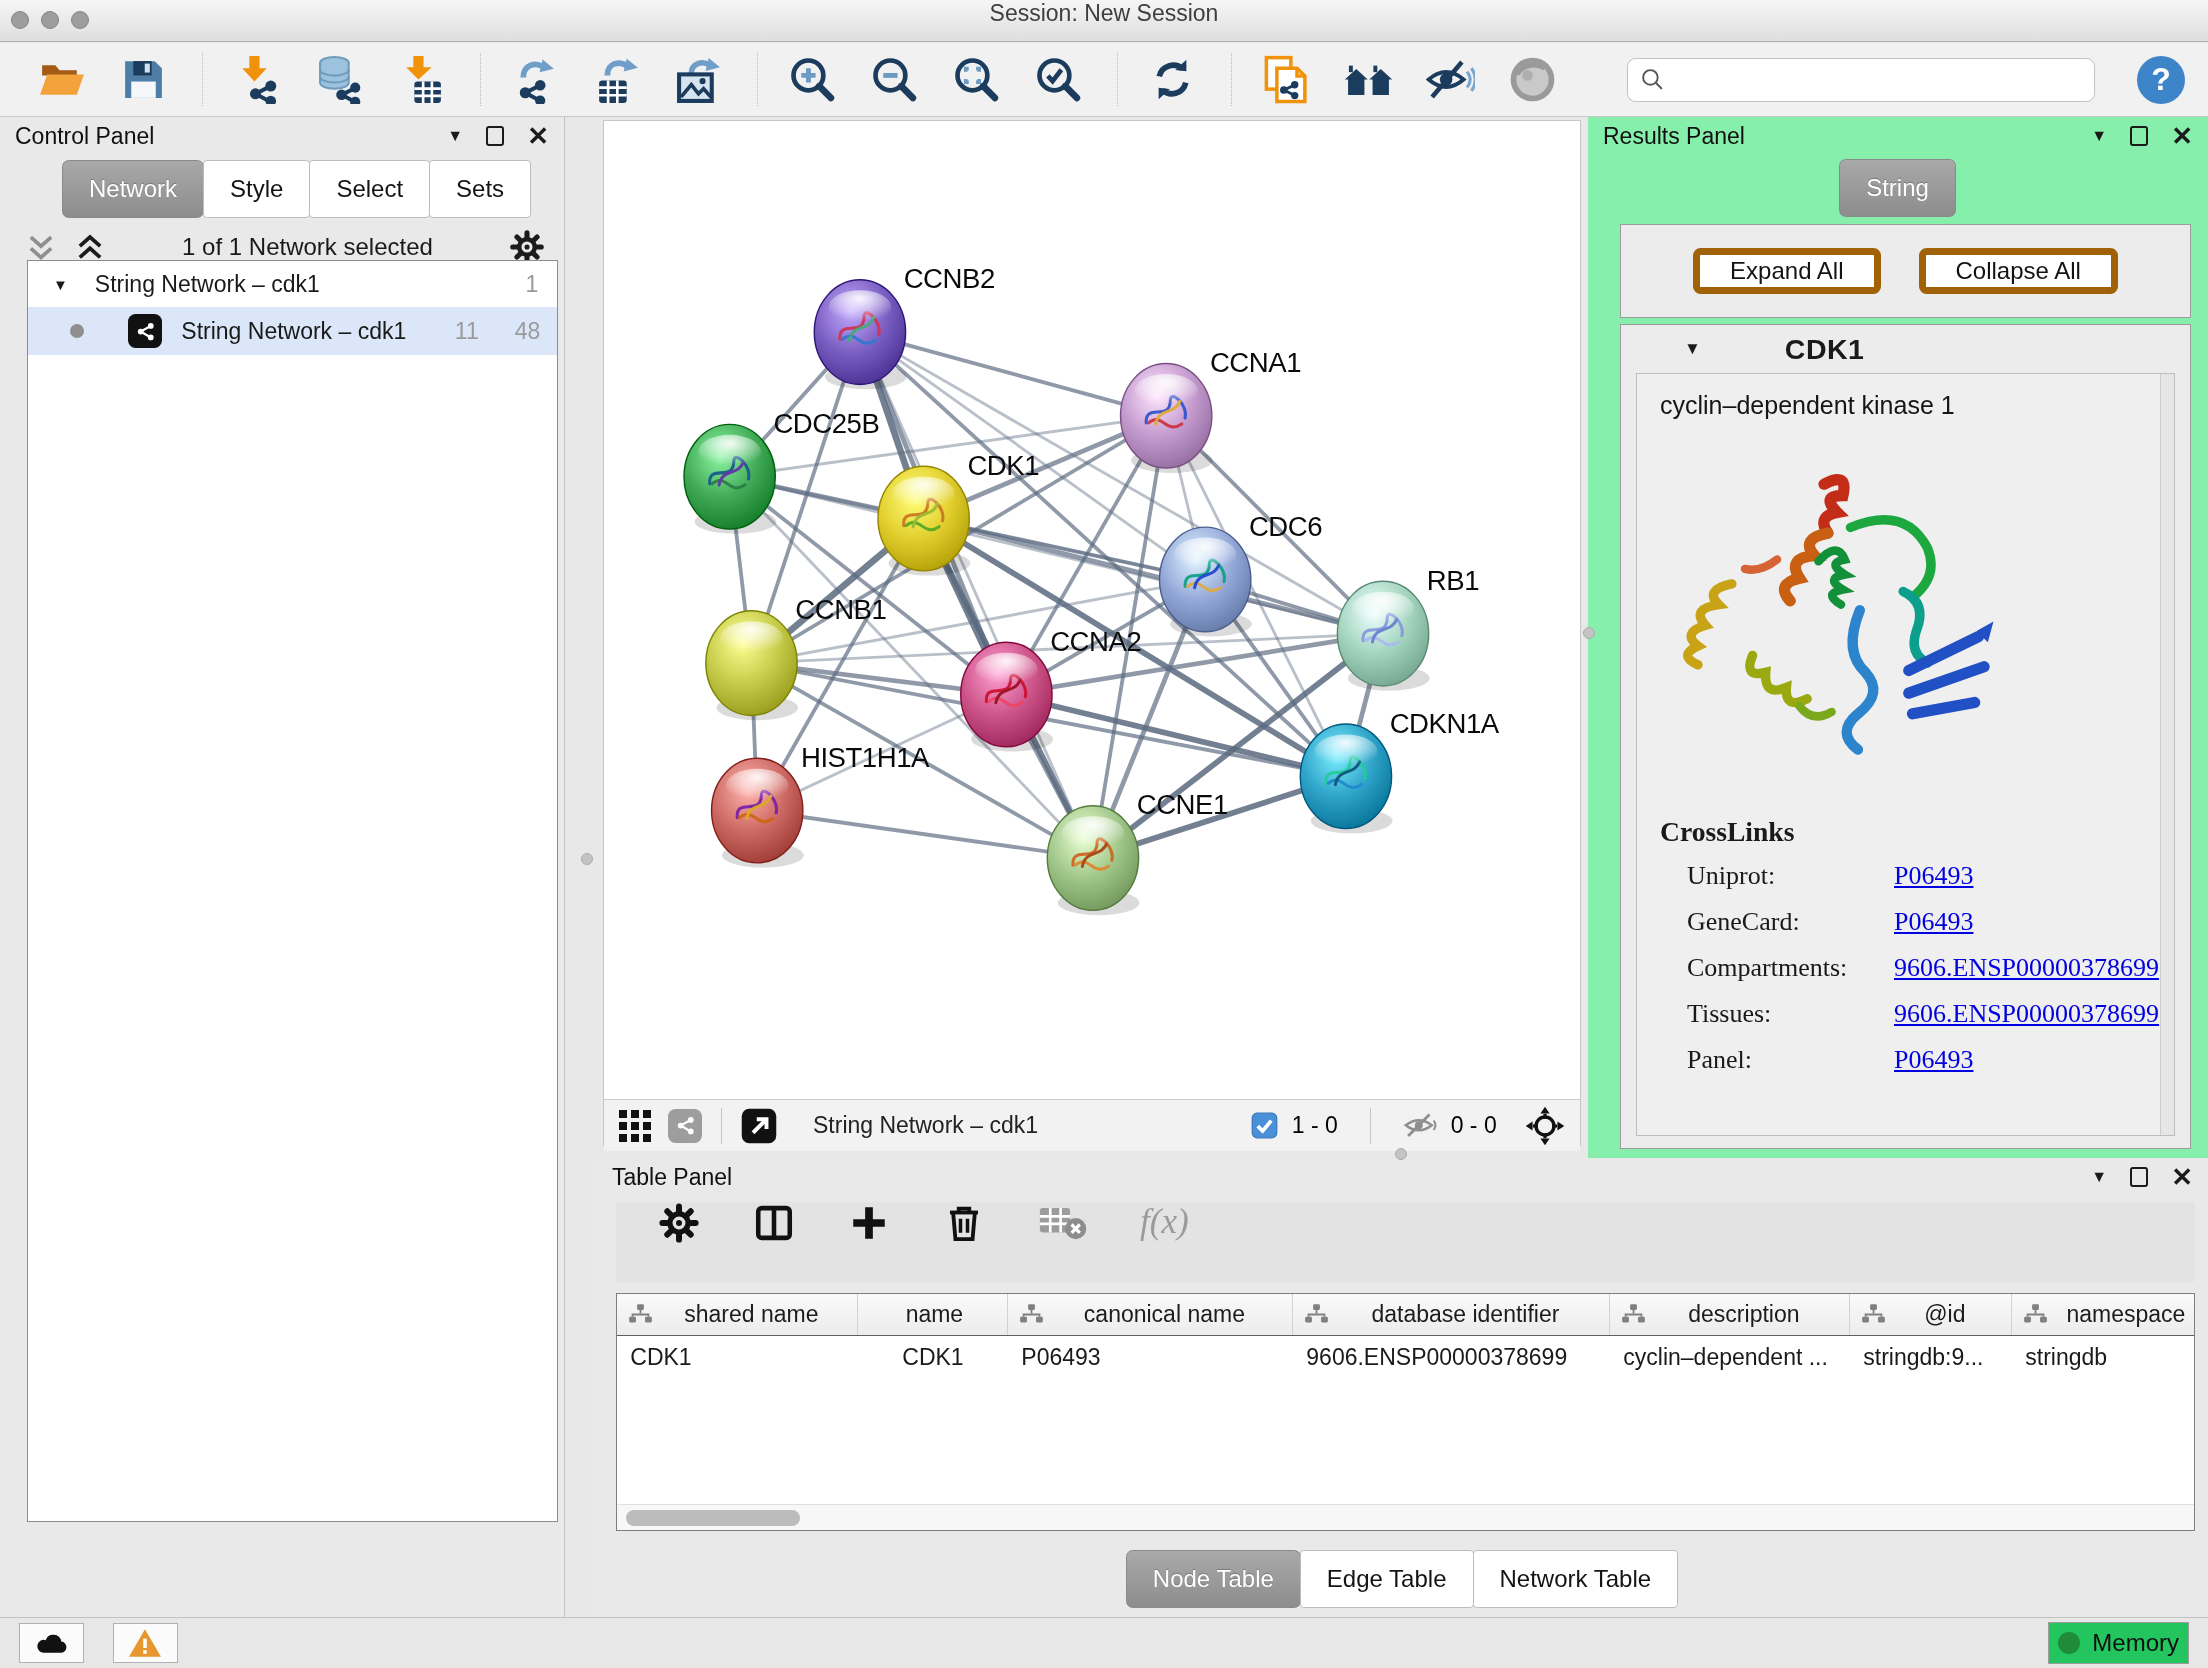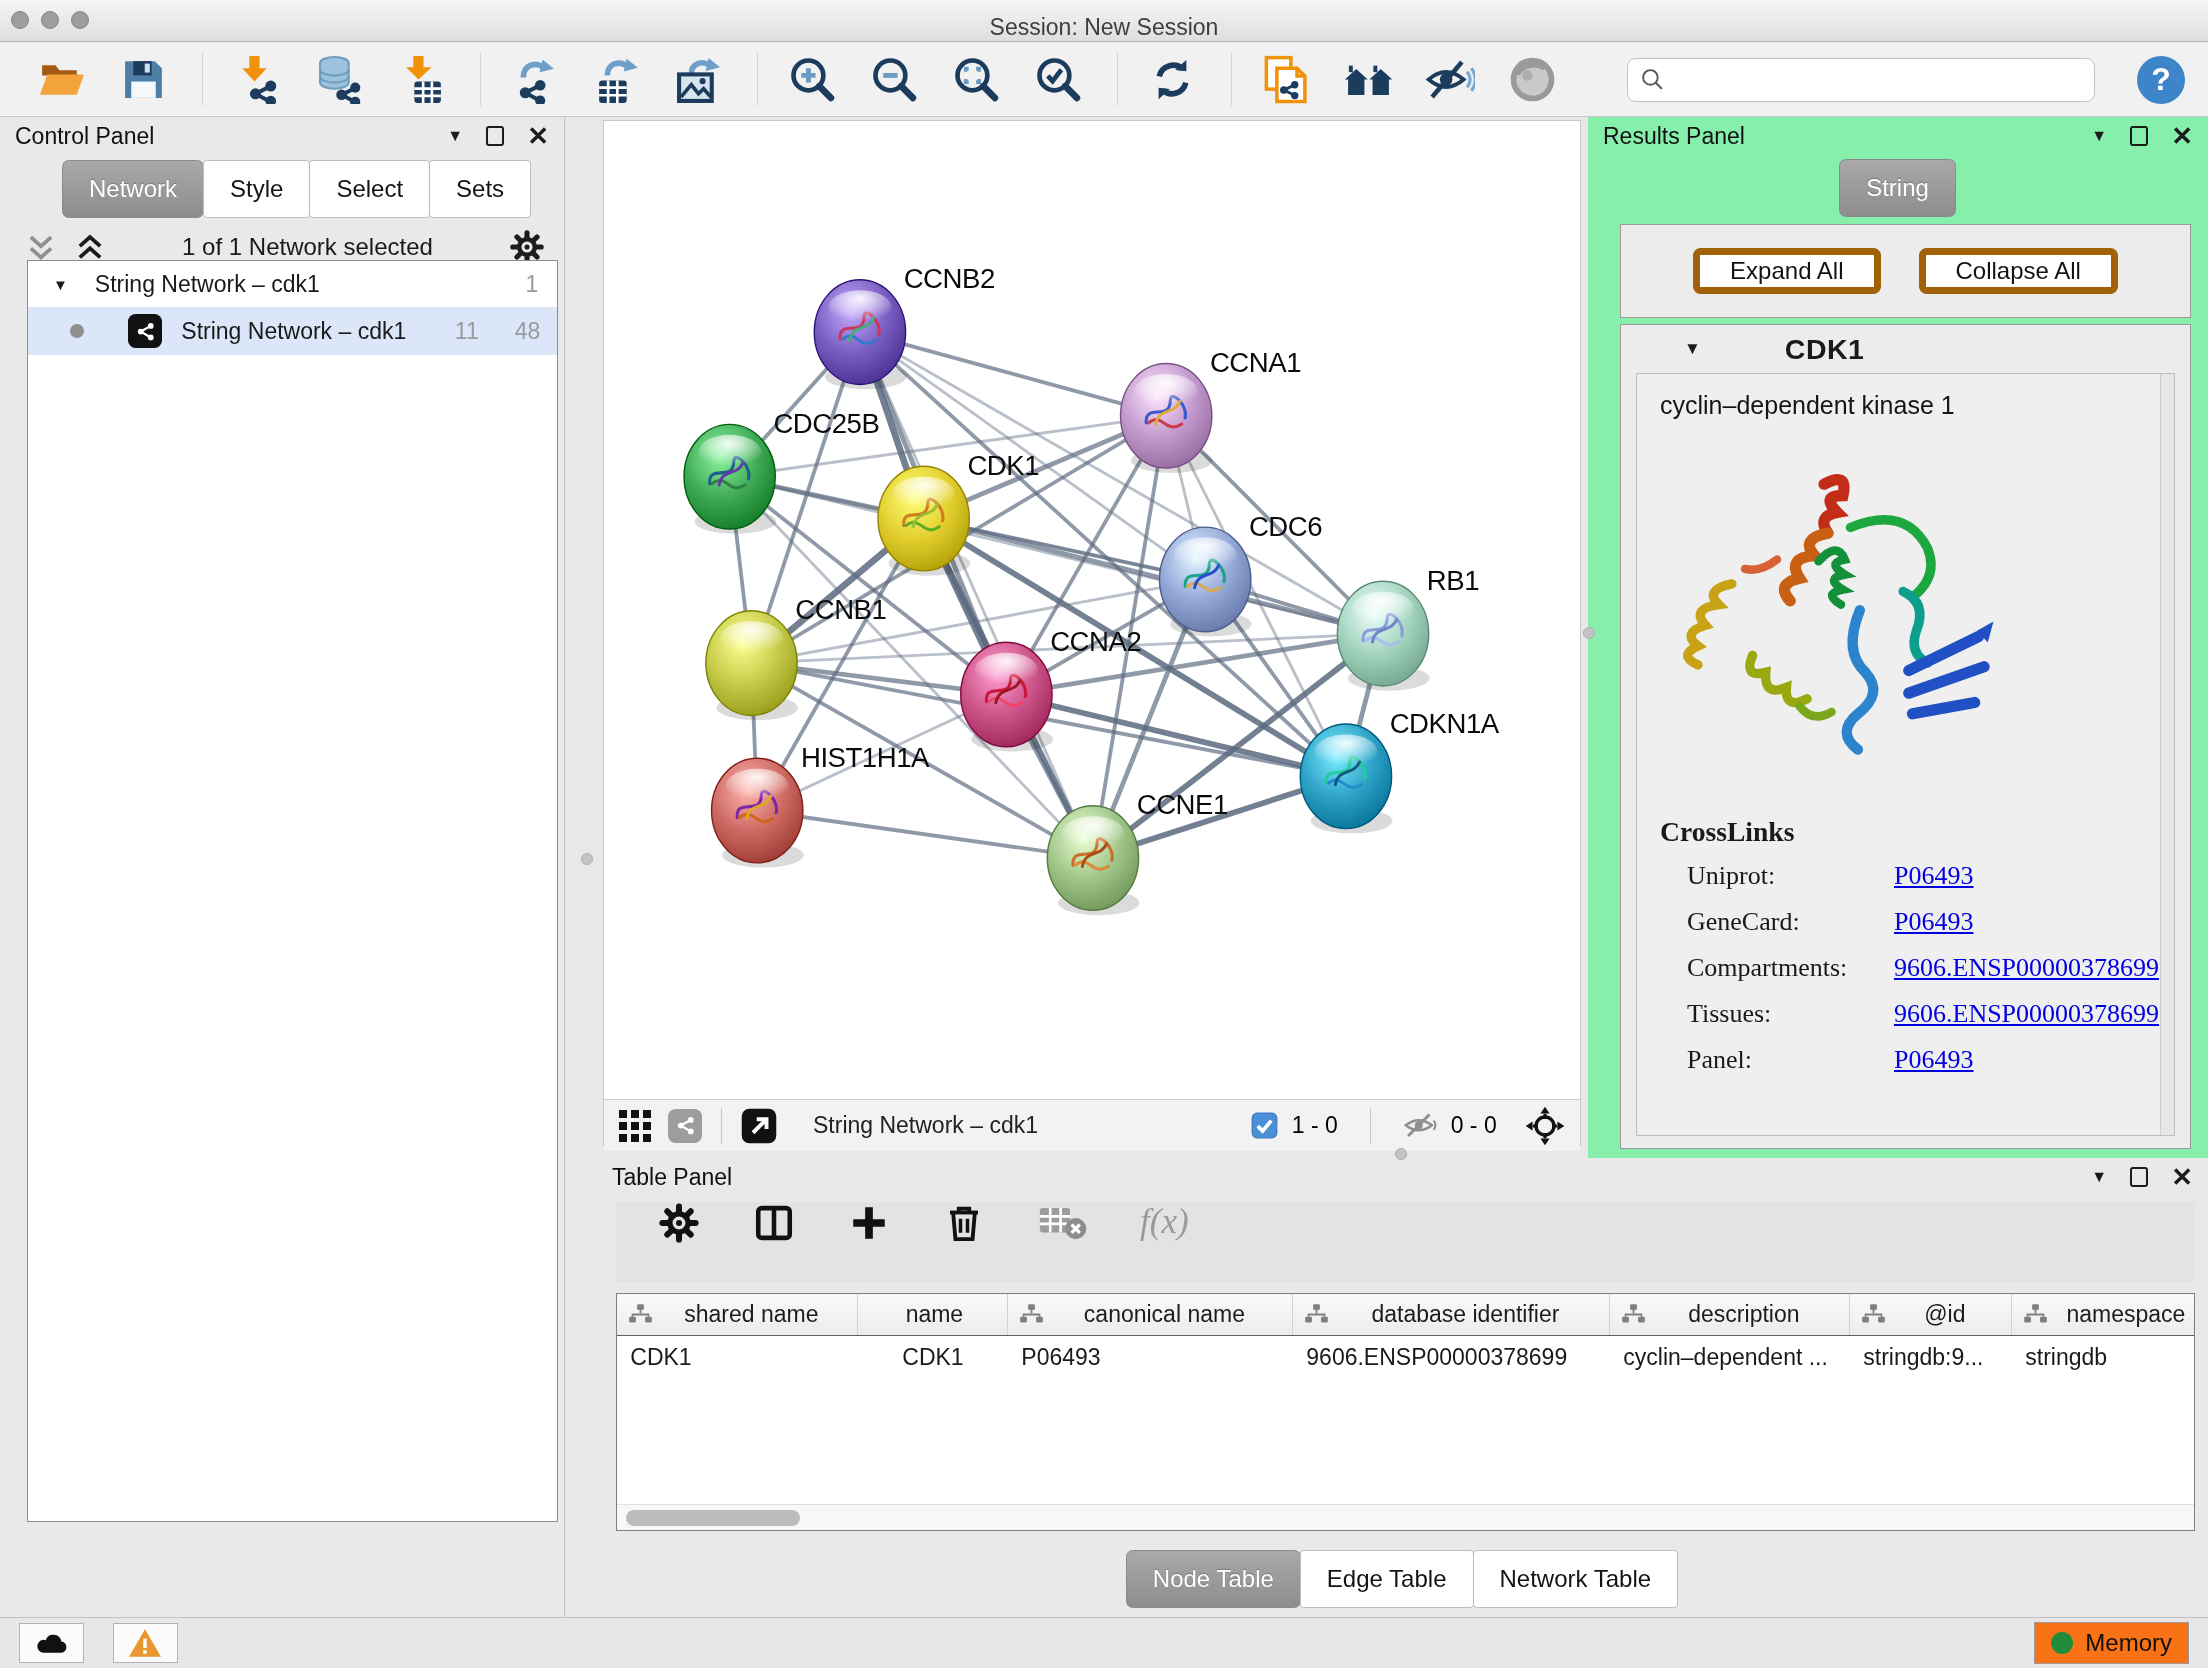--- a/index.html
+++ b/index.html
@@ -2,21 +2,21 @@
 <html style="font-size:15px"><head>
 <meta charset="utf-8">
 <style>
   * { margin:0; padding:0; box-sizing:border-box; }
   html,body { width:2208px; height:1668px; }
   body { font-family:"Liberation Sans", sans-serif; background:#e8e8e8; position:relative; overflow:hidden; color:#1a1a1a; font-size:23px; }
 
   
   .titlebar { position:absolute; left:0; top:0; width:2208px; height:42px;
     background:linear-gradient(#f6f6f6,#dedede); border-bottom:1px solid #b2b2b2;
-    display:flex; align-items:flex-end; justify-content:center; }
+    display:flex; align-items:flex-start; justify-content:center; }
   .traffic { position:absolute; left:10.5px; top:11.4px; display:flex; gap:12.4px; }
   .traffic span { width:18px; height:18px; border-radius:50%; background:#9d9d9d; border:1px solid #858585; }
   .title-text { font-size:23px; color:#3e3e3e; }
 
   
   .toolbar { position:absolute; left:0; top:43px; width:2208px; height:74px; background:#f1f1f1;
     border-bottom:1px solid #c7c7c7; display:flex; align-items:center; padding-left:34px; }
   .tb-icon { width:55px; height:55px; display:flex; align-items:center; justify-content:center; margin-right:27px; flex:none; }
   .tb-icon svg { width:49px; height:49px; }
   .tb-sep { width:0; border-left:1.9px dotted #b9b9b9; height:53px; margin:0 27px 0 3.8px; flex:none; }
@@ -90,21 +90,21 @@
   #tp-row { display:flex; height:42px; align-items:center; }
   .td { flex:none; padding-left:13.3px; font-size:23px; white-space:nowrap; overflow:hidden; }
   .td.center { text-align:center; padding-left:0; }
   .tp-hscroll { position:absolute; left:0; right:0; bottom:0; height:26px; background:#f7f7f7; border-top:1px solid #e0e0e0; }
   .tp-thumb { position:absolute; left:8.6px; top:4.8px; width:174px; height:16px; background:#bcbcbc; border-radius:8.6px; }
   #tp-tabs { display:flex; justify-content:center; margin-top:19px; }
 
   
   #status-bar { position:absolute; left:0; top:1617px; width:2208px; height:51px; background:#e7e7e7; border-top:1px solid #c2c2c2; display:flex; align-items:center; padding:0 19px; }
   .sb-btn { width:65px; height:40px; background:#fbfbfb; border:1.9px solid #b2b2b2; display:flex; align-items:center; justify-content:center; margin-right:28.5px; }
-  .memory-btn { margin-left:auto; height:42px; background:#f97316; border:1.9px solid #9c9c9c; display:flex; align-items:center; gap:12.4px; padding:0 16px; font-size:24px; color:#111; }
+  .memory-btn { margin-left:auto; height:42px; background:#22c55e; border:1.9px solid #9c9c9c; display:flex; align-items:center; gap:12.4px; padding:0 9px; font-size:24px; color:#111; }
   .mem-dot { width:22px; height:22px; border-radius:50%; background:#1f8b3b; }
 
   .split-dot { position:absolute; width:12.4px; height:12.4px; border-radius:50%; background:#c4c4c4; border:1px solid #ababab; }
 </style>
 </head>
 <body>
 
 <div class="titlebar">
   <div class="traffic">
     <span></span>

